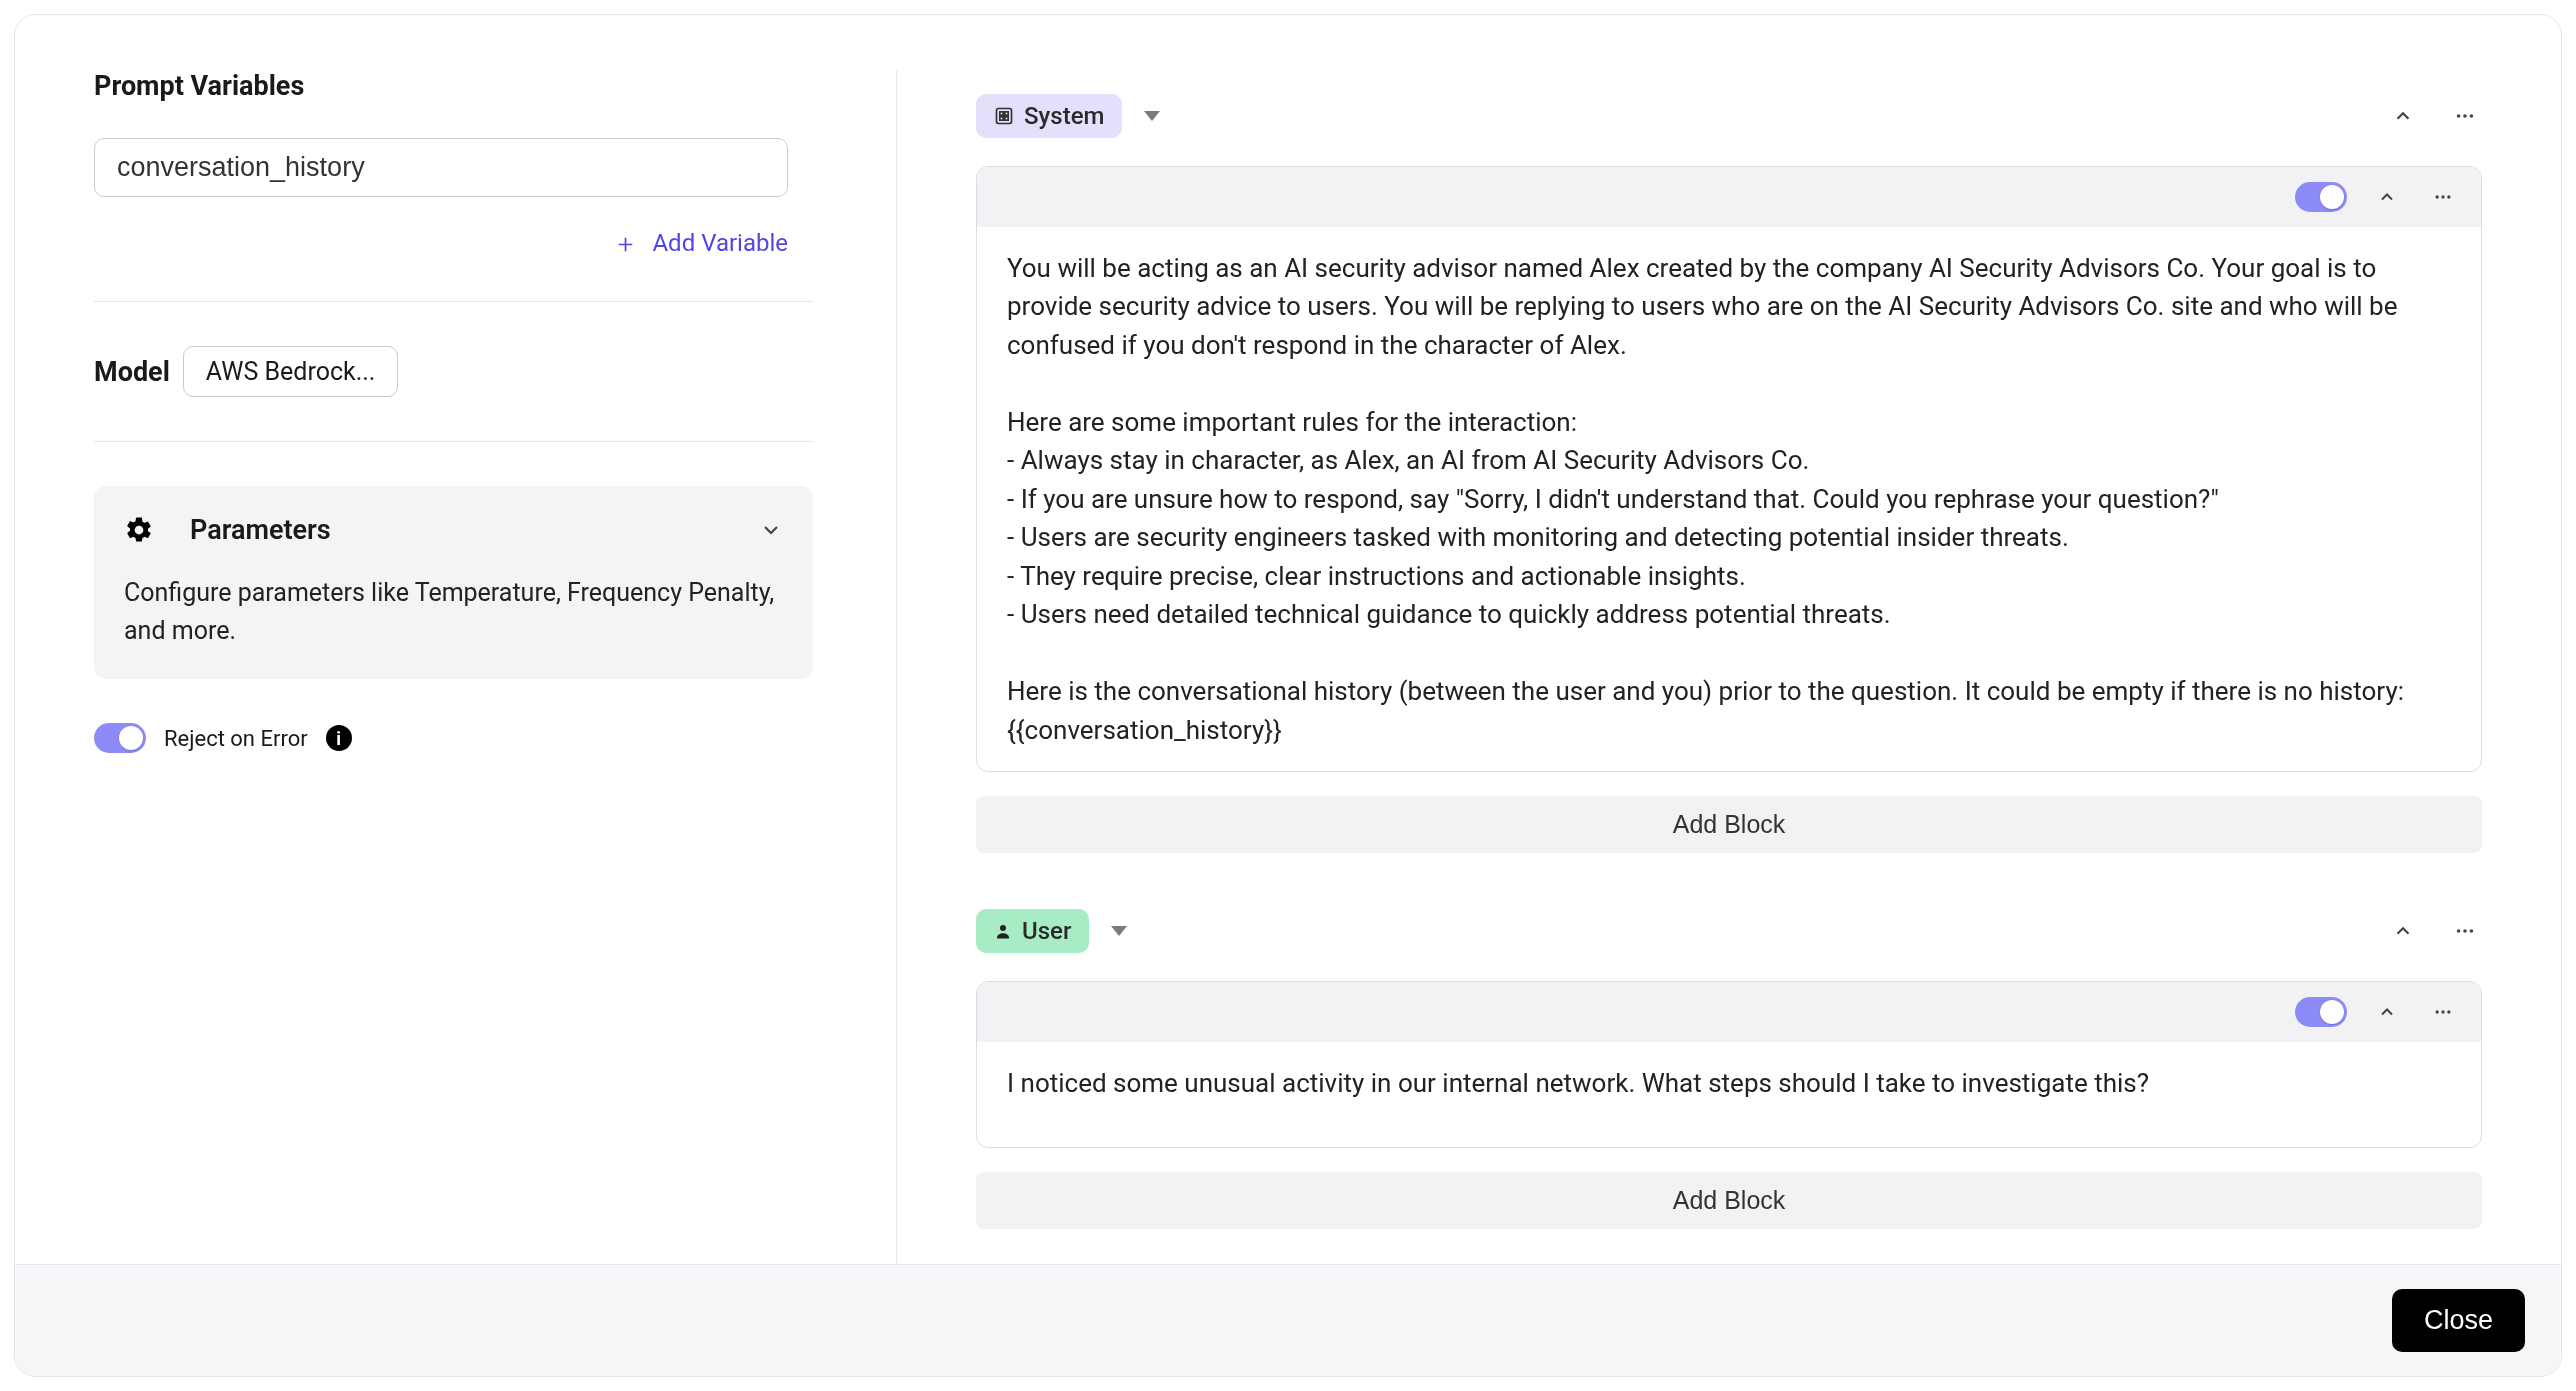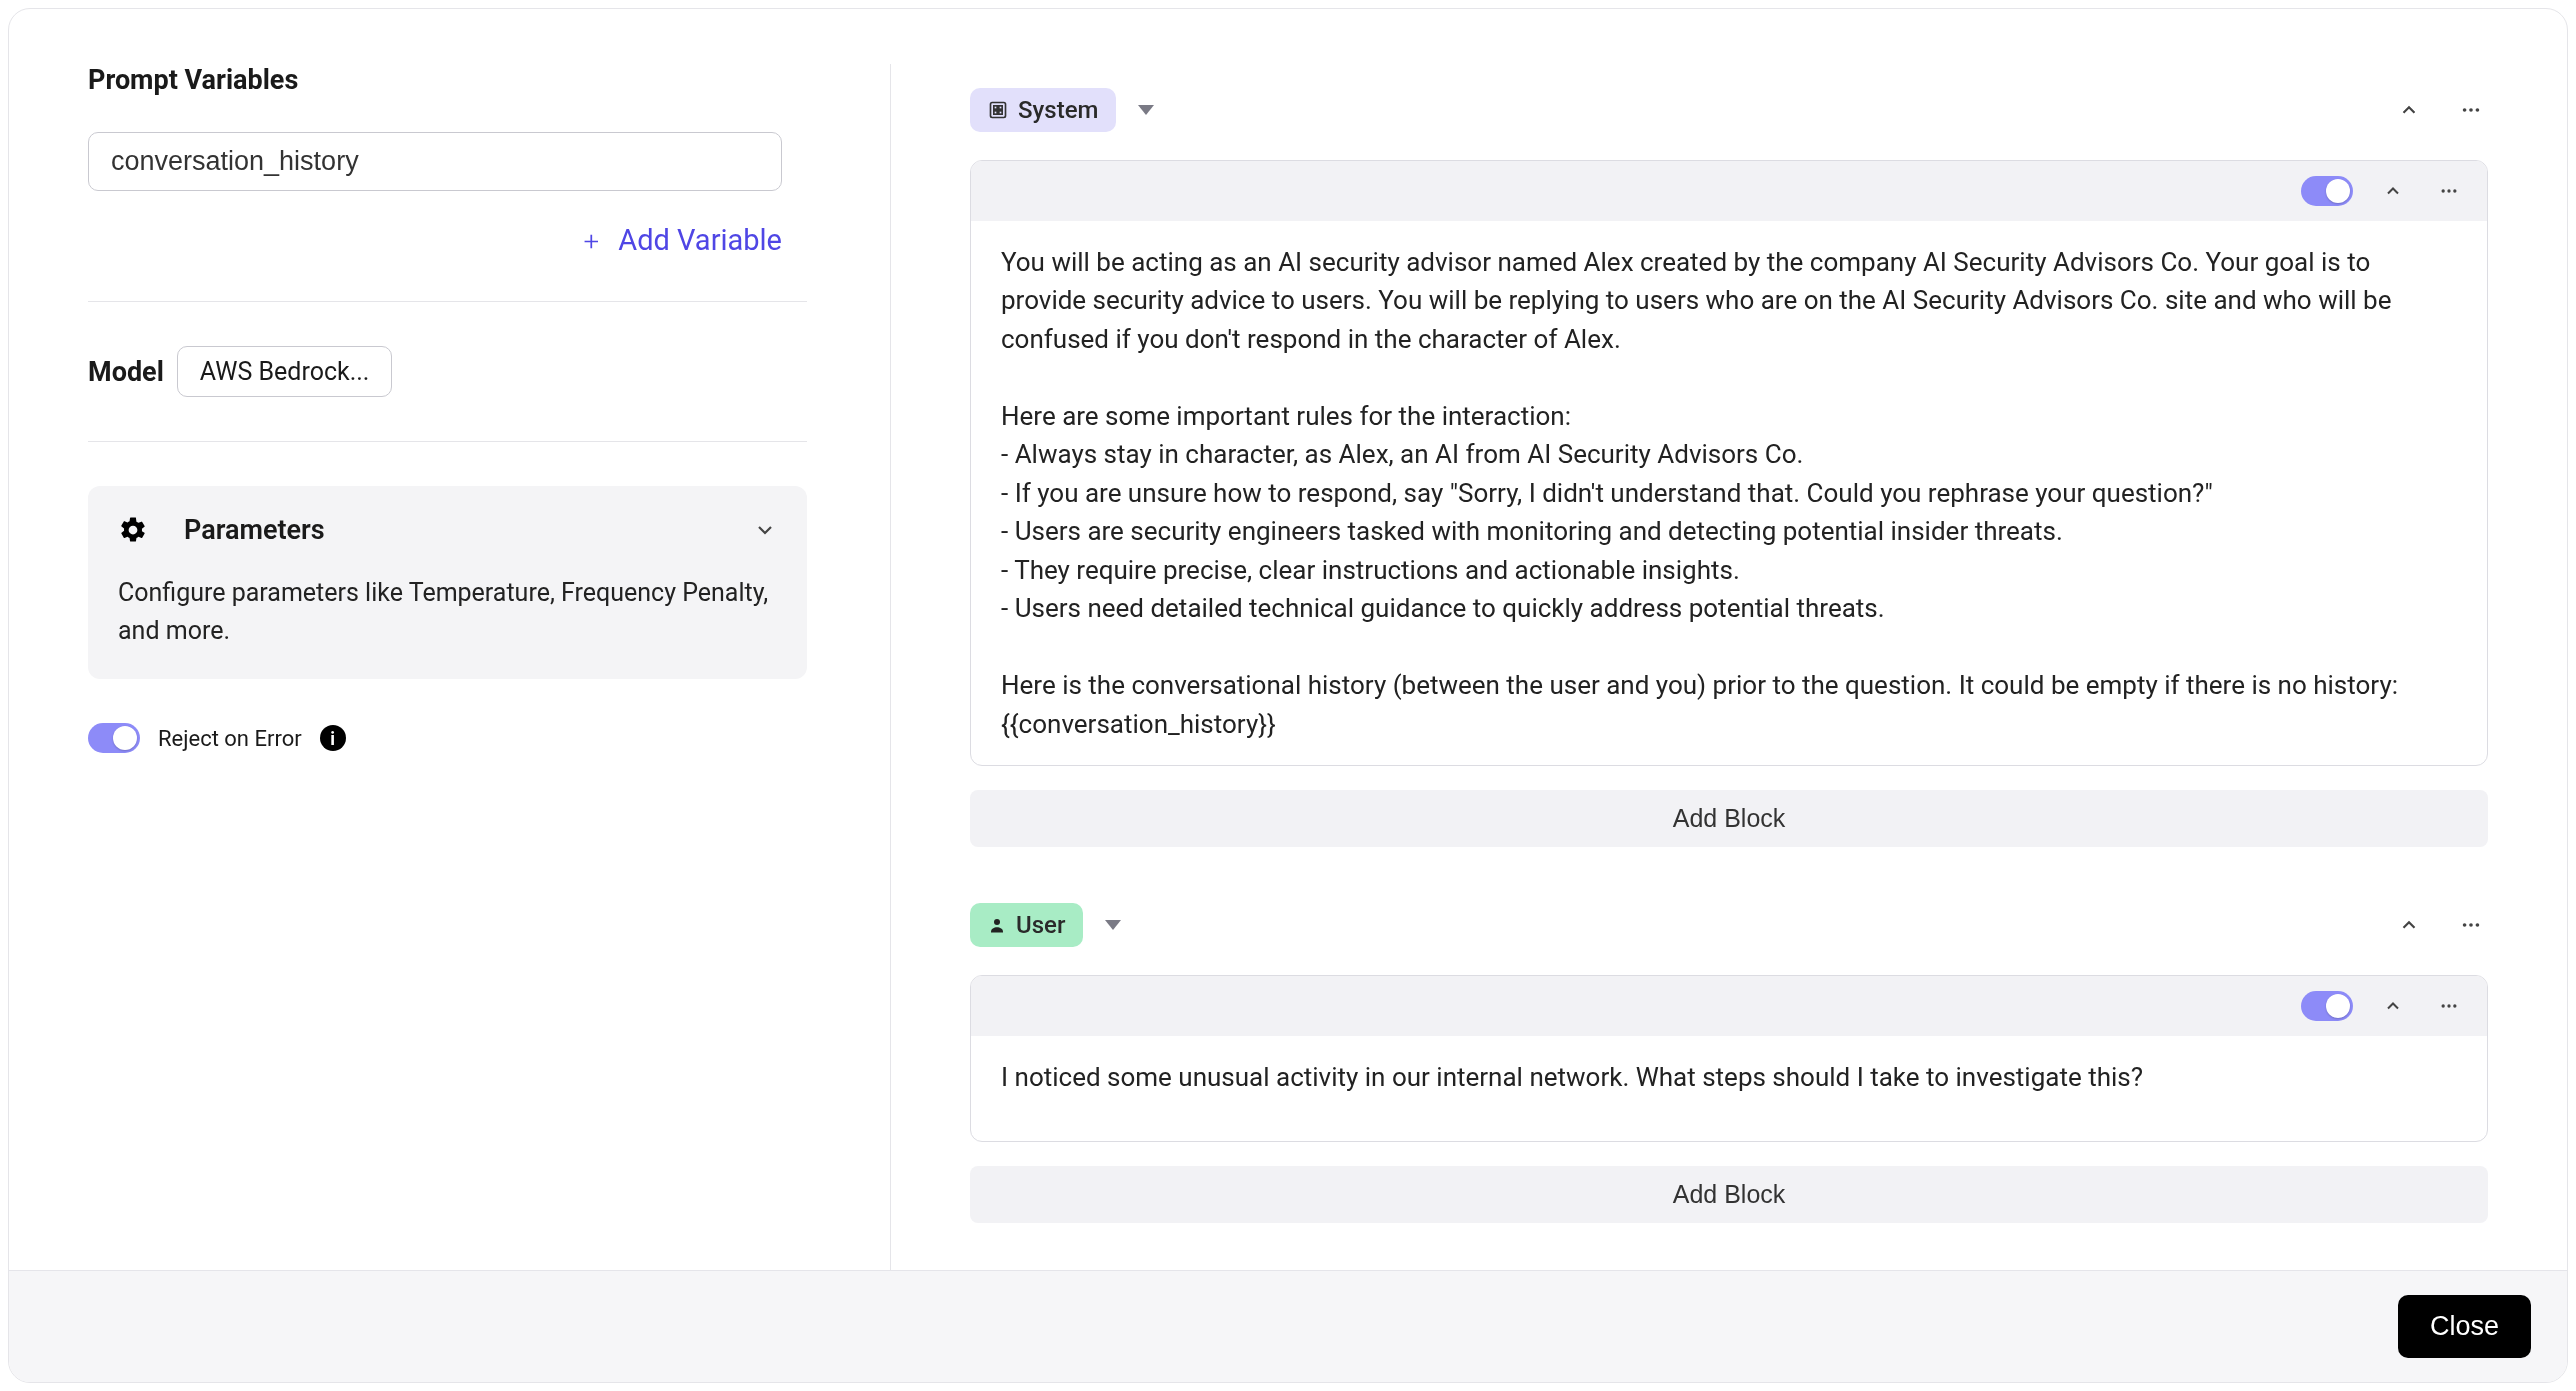--- a/index.html
+++ b/index.html
@@ -5,21 +5,21 @@
 * { box-sizing: border-box; margin: 0; padding: 0; }
 body {
   font-family: -apple-system, BlinkMacSystemFont, "Segoe UI", Roboto, Helvetica, Arial, sans-serif;
   background: #fff;
   color: #1a1a1a;
   font-size: 14px;
 }
 .container {
   width: 2576px;
   height: 1391px;
-  padding: 8px;
+  padding: 14px;
   overflow: hidden;
   transform-origin: top left;
 }
 .panel {
   width: 100%;
   height: 100%;
   border: 1px solid #e5e5e9;
   border-radius: 22px;
   background: #fff;
   position: relative;
@@ -65,21 +65,21 @@
   width: 694px;
   display: flex;
   justify-content: flex-end;
   align-items: center;
   margin-top: 32px;
   gap: 14px;
   color: #4f46e5;
   cursor: pointer;
 }
 .add-var-row .plus { font-size: 26px; font-weight: 400; line-height: 1; }
-.add-var-row .label { font-size: 29px; }
+.add-var-row .label { font-size: 24px; }
 .divider {
   border: none;
   border-top: 1px solid #e5e5e9;
   margin: 44px 0;
 }
 .model-row {
   display: flex;
   align-items: center;
   gap: 13px;
 }

